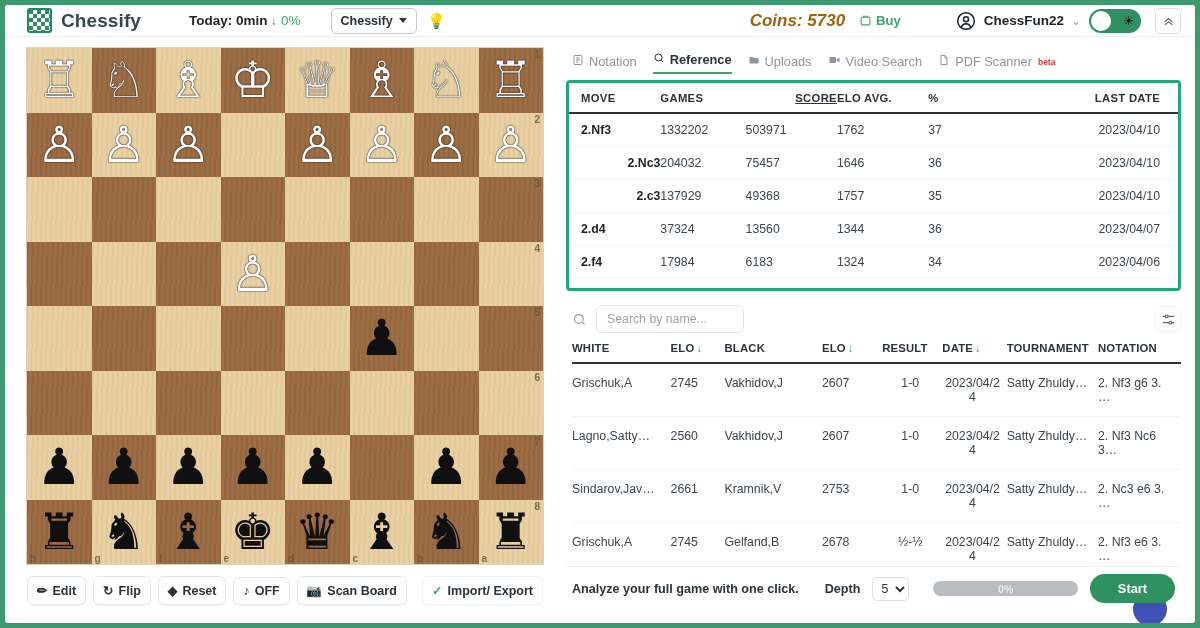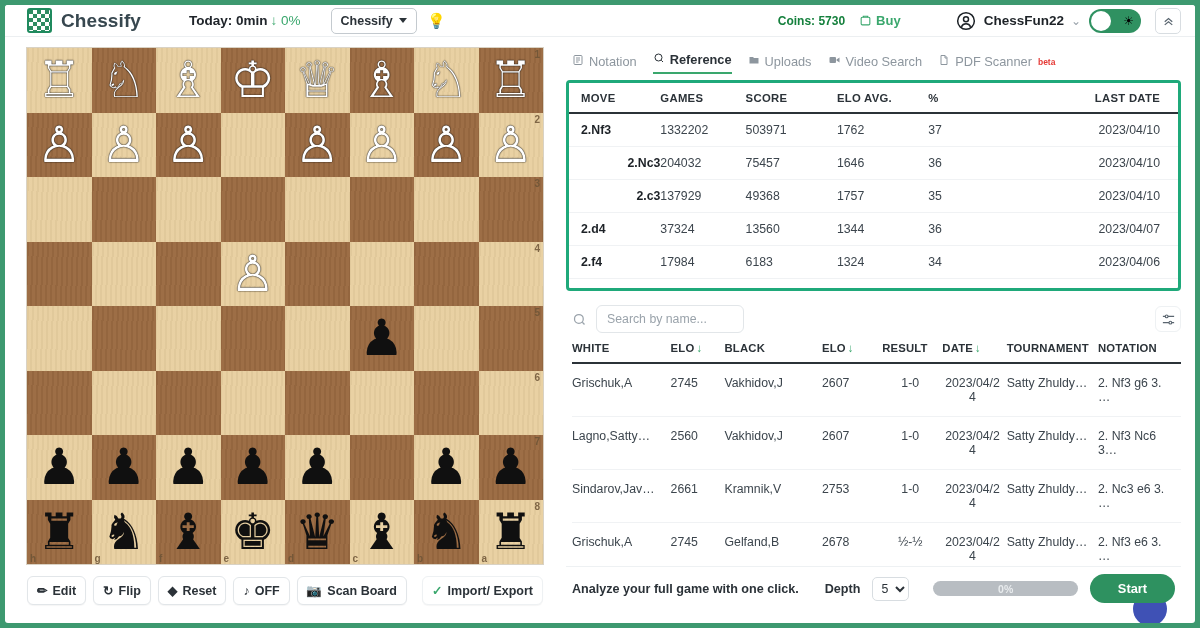--- a/index.html
+++ b/index.html
@@ -41,21 +41,21 @@
   .tutorials {
     margin-left: 30px;
     border: 1px solid #c4cacf; border-radius: 5px;
     background: #fff; font-size: 12.5px; font-weight: bold; color: #2b3238;
     padding: 5px 9px; cursor: pointer;
     display: flex; align-items: center; gap: 6px;
   }
   .caret { width:0;height:0;border-left:4px solid transparent;border-right:4px solid transparent;border-top:5px solid #2b3238; }
   .bulb { margin-left: 11px; font-size: 15px; line-height: 1; }
   .hdr-right { margin-left: auto; display: flex; align-items: center; }
-  .coins { font-size: 12px; font-weight: bold; color: #15803d; white-space: nowrap; }
+  .coins { font-size: 17px; font-weight: bold; color: #a16207; white-space: nowrap; font-style: italic; }
   .buy { display:flex; align-items:center; gap:4px; margin-left:14px; color:#3aa76d; font-size:13px; font-weight:bold; cursor:pointer;}
   .buy svg { display:block; }
   .user { display:flex; align-items:center; gap:8px; margin-left:55px; cursor:pointer;}
   .user-name { font-size:13.5px; font-weight:bold; color:#1d2227;}
   .chev-dn { margin-left:7px; color:#9aa3ab; font-size:12px;}
   .toggle {
     margin-left: 8px; width: 52px; height: 24px; border-radius: 12px;
     background: #2f9161; position: relative; cursor: pointer;
   }
   .toggle .knob { position:absolute; left:2px; top:2px; width:20px; height:20px; border-radius:50%; background:#fff; }
@@ -447,21 +447,21 @@
           </div>
         </div>
 
       <div class="ref-box">
         <div class="ref-inner">
           <table>
             <thead>
                 <tr id="ref-head">
                   <th style="width: 15%; text-align: left; padding-left: 12px; padding-right: 0px;">MOVE</th>
                   <th style="width: 14%; text-align: left; padding-left: 0px; padding-right: 0px;">GAMES</th>
-                  <th style="width: 15%; text-align: left; padding-left: 0px; padding-right: 0px;">SCORE</th>
+                  <th style="width: 15%; text-align: right; padding-left: 0px; padding-right: 0px; text-decoration: underline;">SCORE</th>
                   <th style="width: 15%; text-align: left; padding-left: 0px; padding-right: 0px;">ELO AVG.</th>
                   <th style="width: 10%; text-align: left; padding-left: 0px; padding-right: 0px;">%</th>
                   <th style="width: 31%; text-align: right; padding-left: 0px; padding-right: 18px;">LAST DATE</th>
                 </tr>
               </thead>
             <tbody id="ref-body">
                 <tr>
                   <td class="mv" style="text-align: left; padding-left: 12px; padding-right: 0px;">2.Nf3</td>
                   <td class="" style="text-align: left; padding-left: 0px; padding-right: 0px;">1332202</td>
                   <td class="" style="text-align: left; padding-left: 0px; padding-right: 0px;">503971</td>

